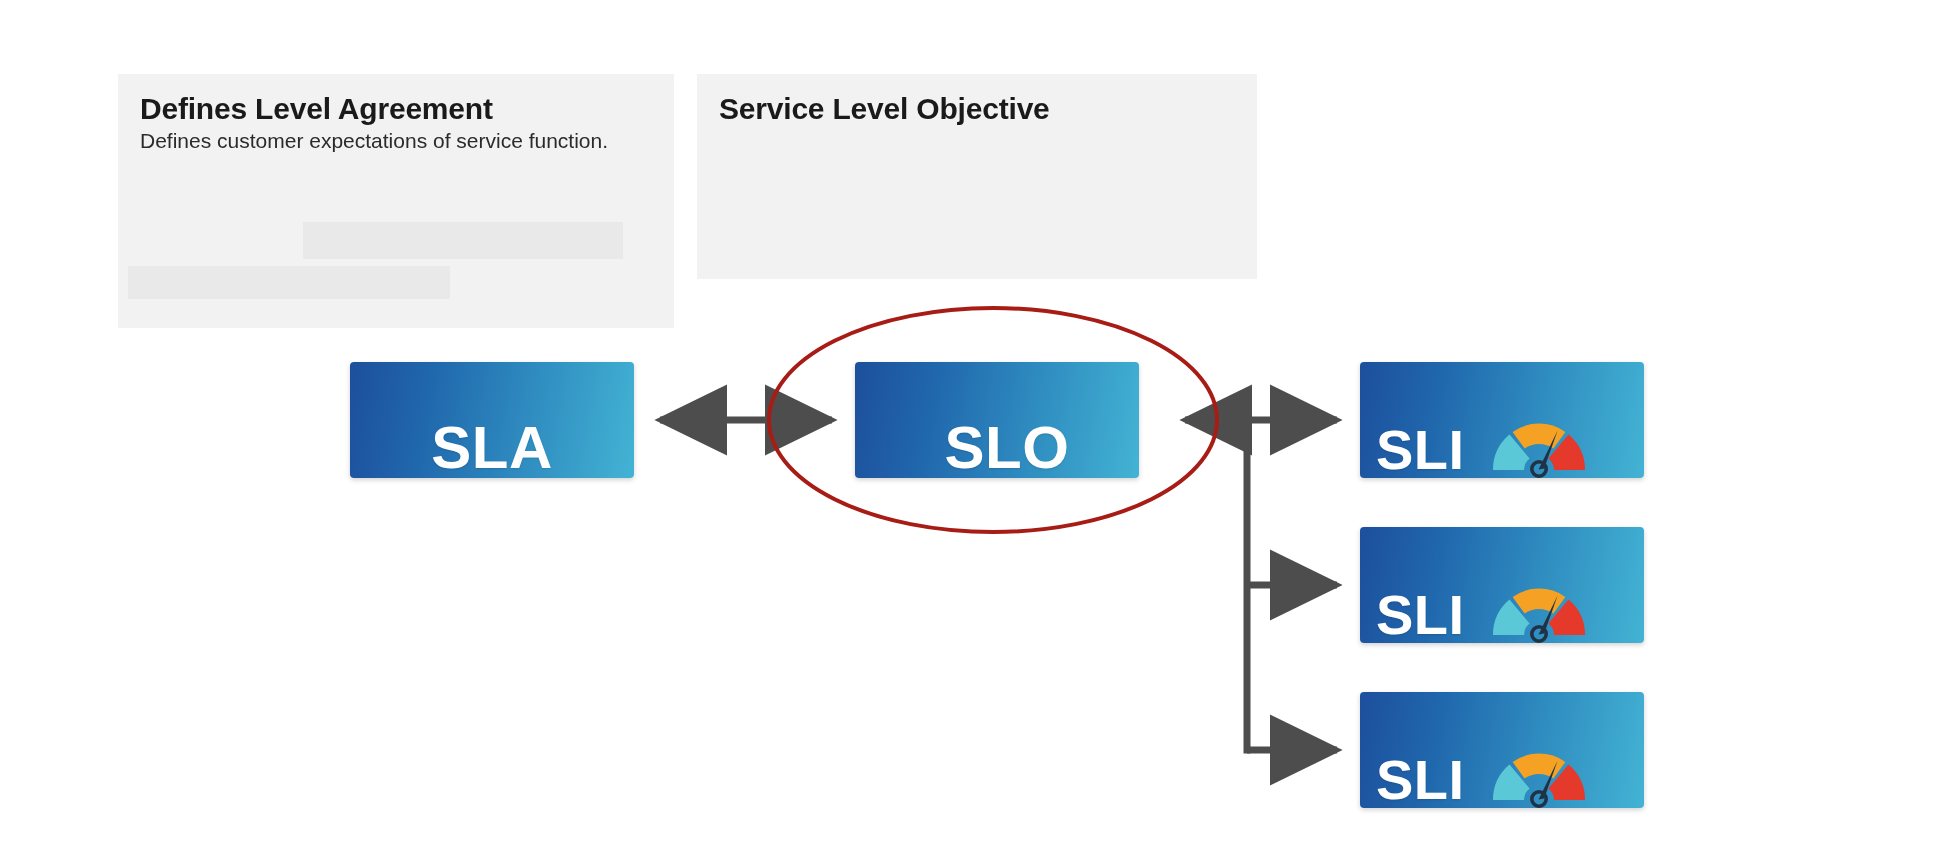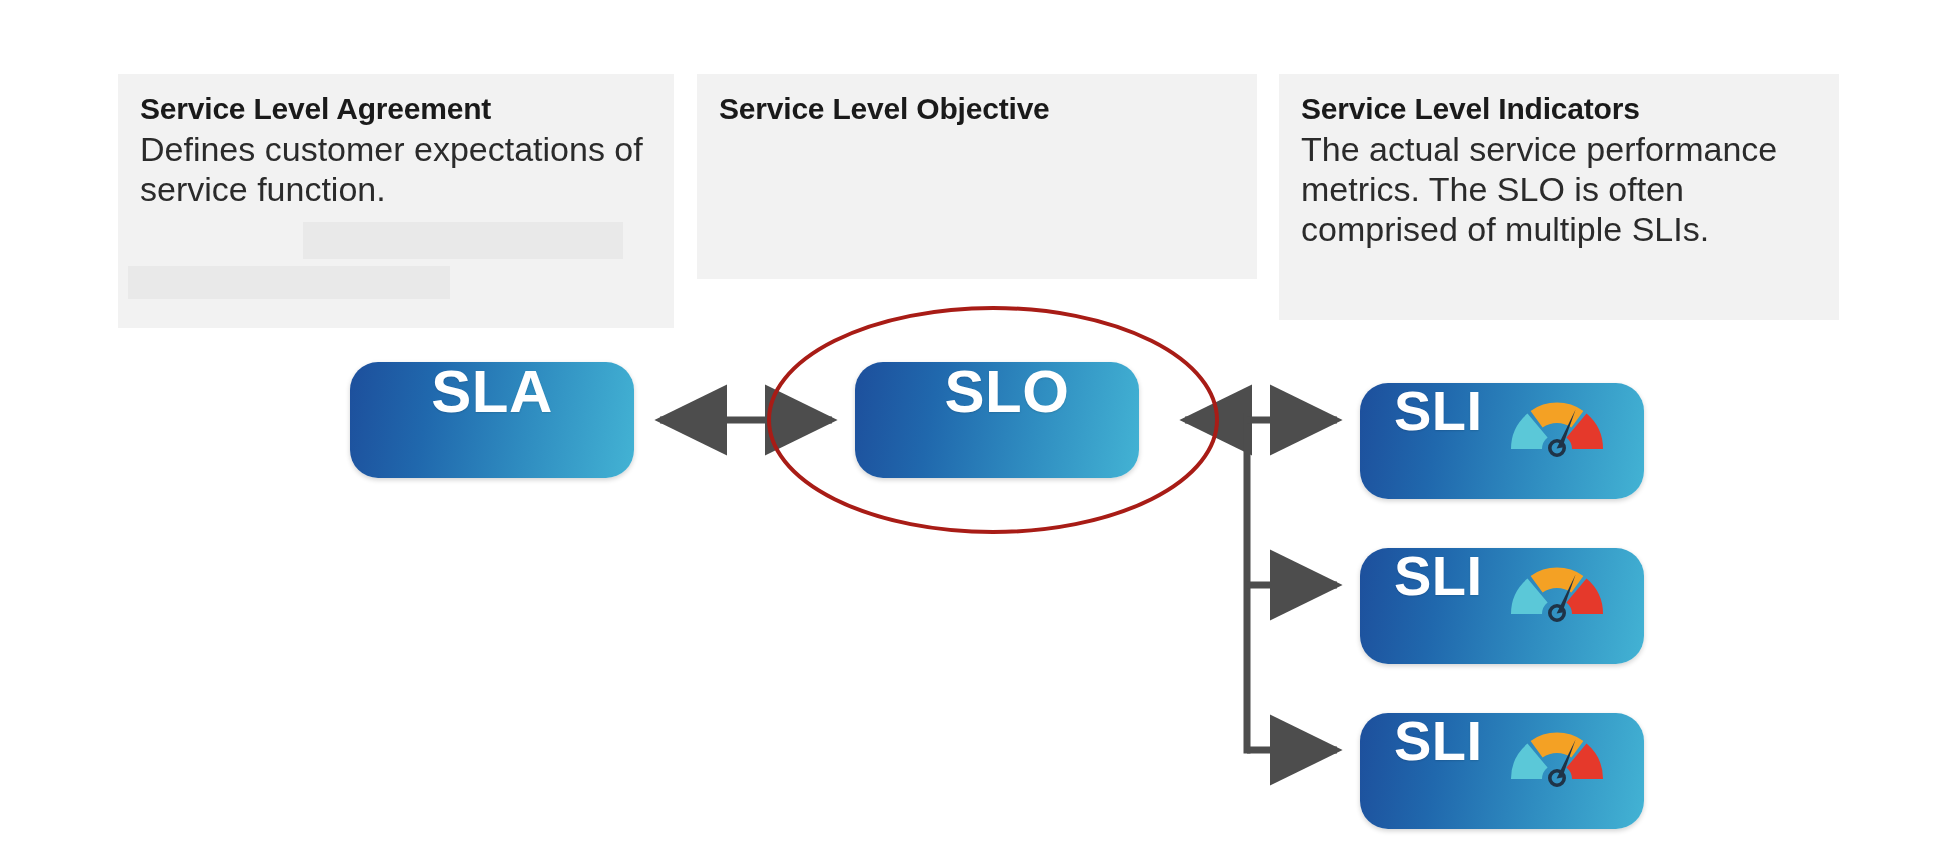--- a/index.html
+++ b/index.html
@@ -32,61 +32,61 @@
   .card-title {
     font-size: 30px;
     font-weight: bold;
     color: #1a1a1a;
     line-height: 1.16;
     letter-spacing: -0.2px;
     margin: 0 0 2px 0;
     white-space: nowrap;
   }
   .card-body {
-    font-size: 34px;
+    font-size: 21px;
     font-weight: 400;
     color: #2b2b2b;
     line-height: 1.18;
     margin: 0;
   }
   .card-1 { left: 118px; top: 74px;  width: 556px; height: 254px; }
   .card-2 { left: 697px; top: 74px;  width: 560px; height: 205px; }
   .card-3 { left: 1279px; top: 74px; width: 560px; height: 246px; }
 
   .redact {
     position: absolute;
     background: #e9e9e9;
   }
   .redact-a { left: 185px; top: 148px; width: 320px; height: 37px; }
   .redact-b { left: 10px;  top: 192px; width: 322px; height: 33px; }
 
   
   .node {
     position: absolute;
-    border-radius: 28px;
+    border-radius: 4px;
     background: linear-gradient(100deg, #1d4f9c 0%, #2068ad 28%, #2f8cc0 62%, #43b3d4 100%);
     box-shadow: 0 2px 5px rgba(0,0,0,0.18);
     display: flex;
-    align-items: flex-start;
+    align-items: flex-end;
     box-sizing: border-box;
   }
   .node-label {
     color: #ffffff;
     font-weight: bold;
     font-size: 60px;
     letter-spacing: 0.5px;
     line-height: 1;
     text-shadow: 0 1px 2px rgba(0,0,0,0.13);
     user-select: none;
   }
   .node-sla { left: 350px; top: 362px; width: 284px; height: 116px; justify-content: center; }
   .node-slo { left: 855px; top: 362px; width: 284px; height: 116px; justify-content: center; padding-left: 20px; }
   .node-sli {
     left: 1360px; width: 284px; height: 116px;
-    justify-content: flex-start; padding-left: 34px; margin-top: 21px;
+    justify-content: flex-start; padding-left: 16px;
   }
   .node-sli-1 { top: 362px; }
   .node-sli-2 { top: 527px; }
   .node-sli-3 { top: 692px; }
   .node-sli .node-label { font-size: 56px; }
   .gauge-icon {
     width: 104px;
     height: 74px;
     margin-left: 22px;
     flex: none;
@@ -99,34 +99,30 @@
     width: 1960px; height: 862px;
     pointer-events: none;
   }
 </style>
 </head>
 <body>
 
 <div id="stage">
 
   <div class="card card-1">
-    <p class="card-title">Service Level Agreement</p>
+    <p class="card-title">Defines Level Agreement</p>
     <p class="card-body">Defines customer expectations of service function.</p>
     <div class="redact redact-a"></div>
     <div class="redact redact-b"></div>
   </div>
 
   <div class="card card-2">
     <p class="card-title">Service Level Objective</p>
   </div>
 
-  <div class="card card-3">
-    <p class="card-title">Service Level Indicators</p>
-    <p class="card-body">The actual service performance metrics. The SLO is often comprised of multiple SLIs.</p>
-  </div>
 
   <svg id="connectors" viewBox="0 0 1960 862" width="1960" height="862">
     <defs>
       <marker id="arrowR" markerWidth="11" markerHeight="11" refX="9.6" refY="5.5" orient="auto" markerUnits="strokeWidth">
         <path d="M0,0.4 L10.4,5.5 L0,10.6 Z" fill="#4d4d4d"></path>
       </marker>
       <marker id="arrowL" markerWidth="11" markerHeight="11" refX="9.6" refY="5.5" orient="auto" markerUnits="strokeWidth">
         <path d="M0,0.4 L10.4,5.5 L0,10.6 Z" fill="#4d4d4d"></path>
       </marker>
     </defs>

